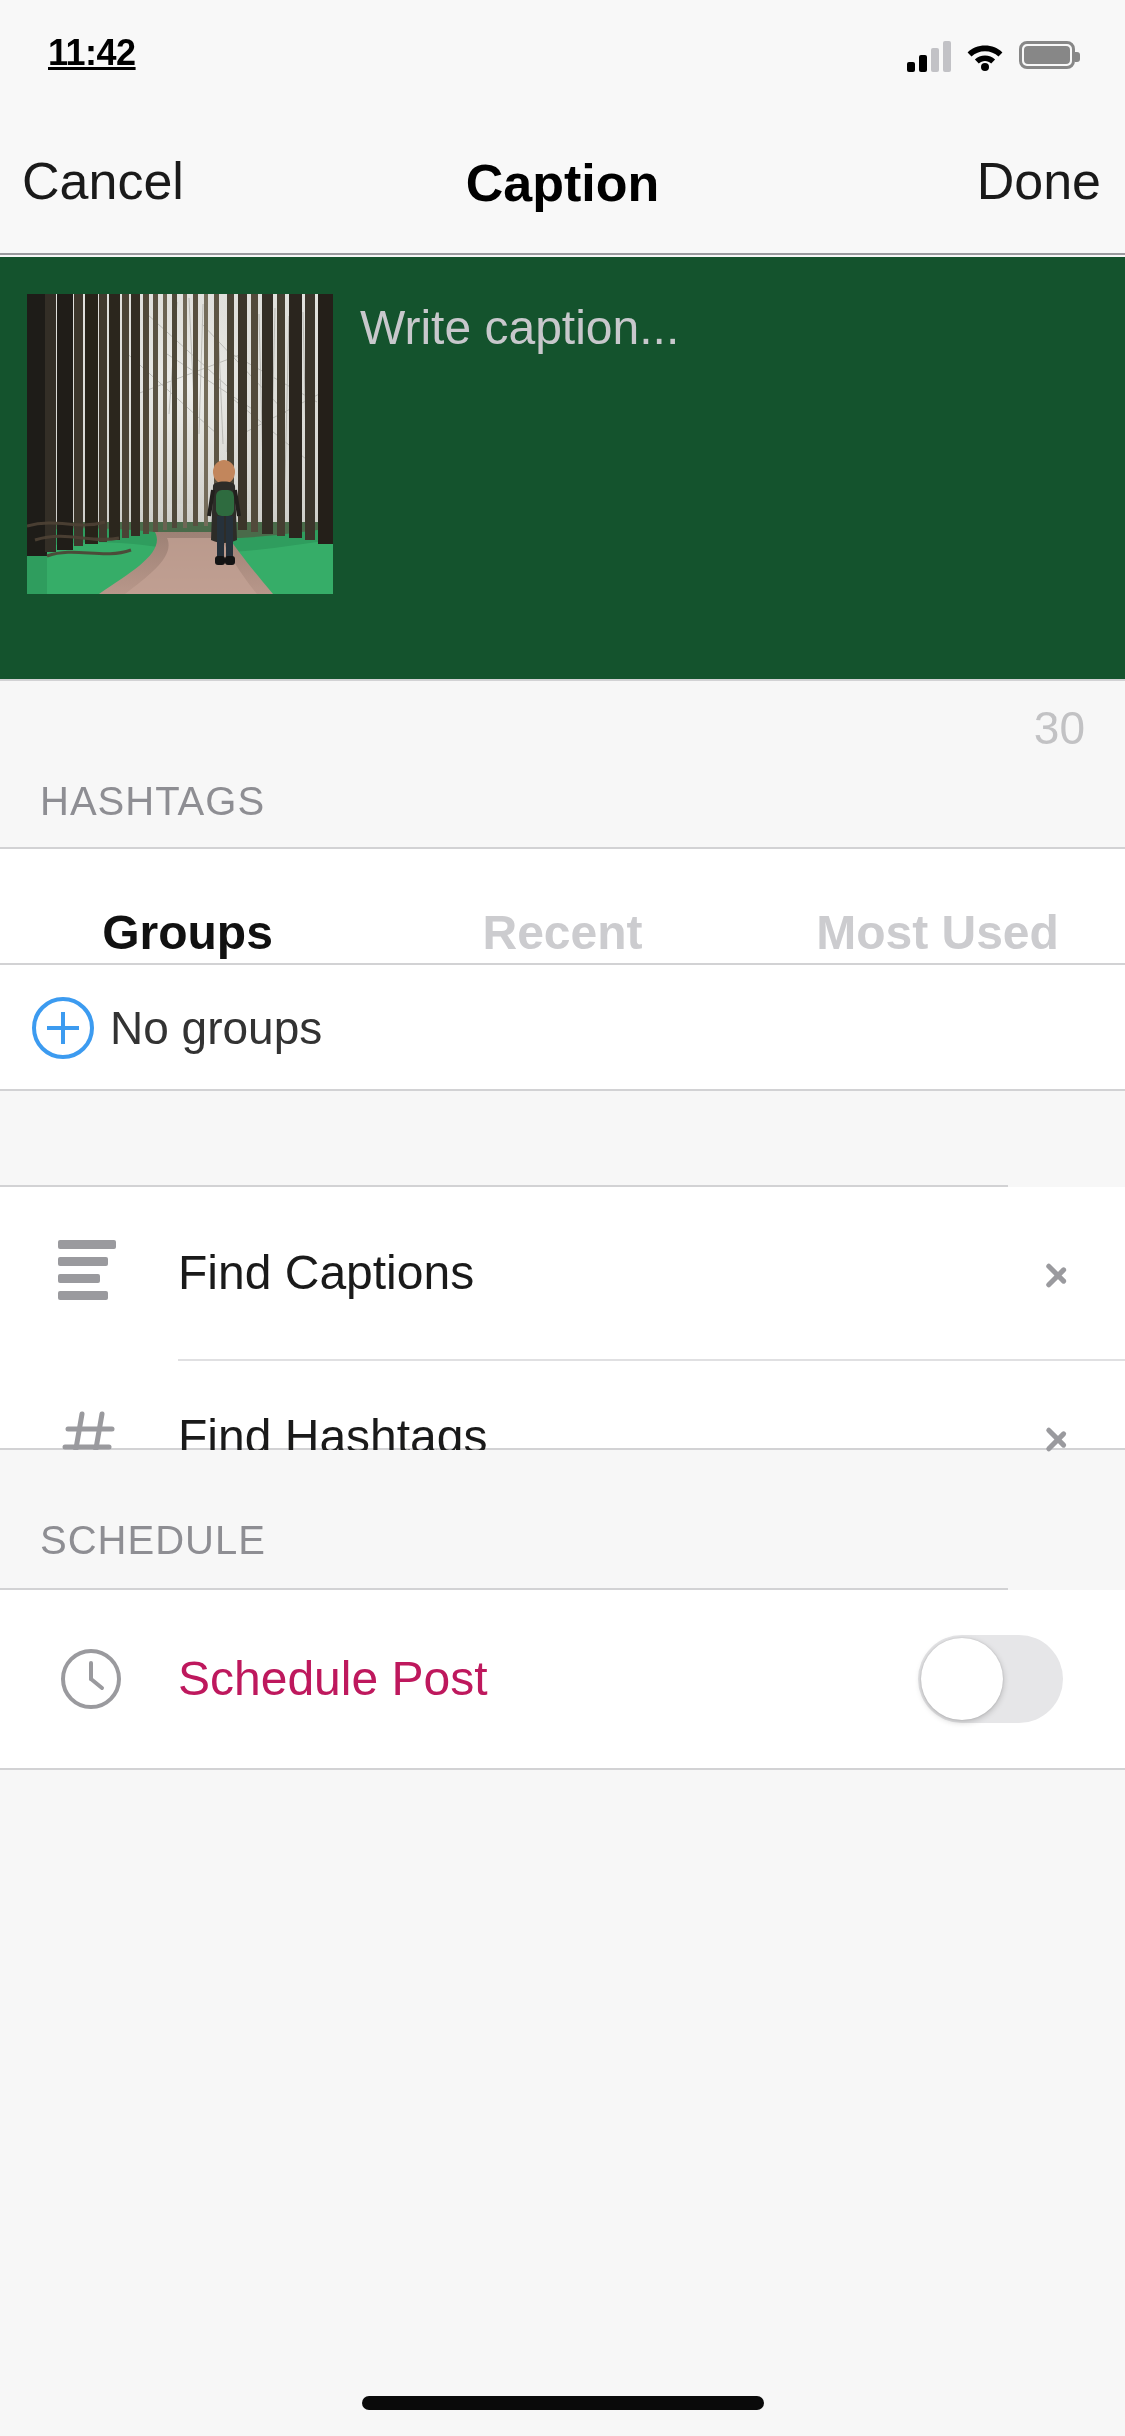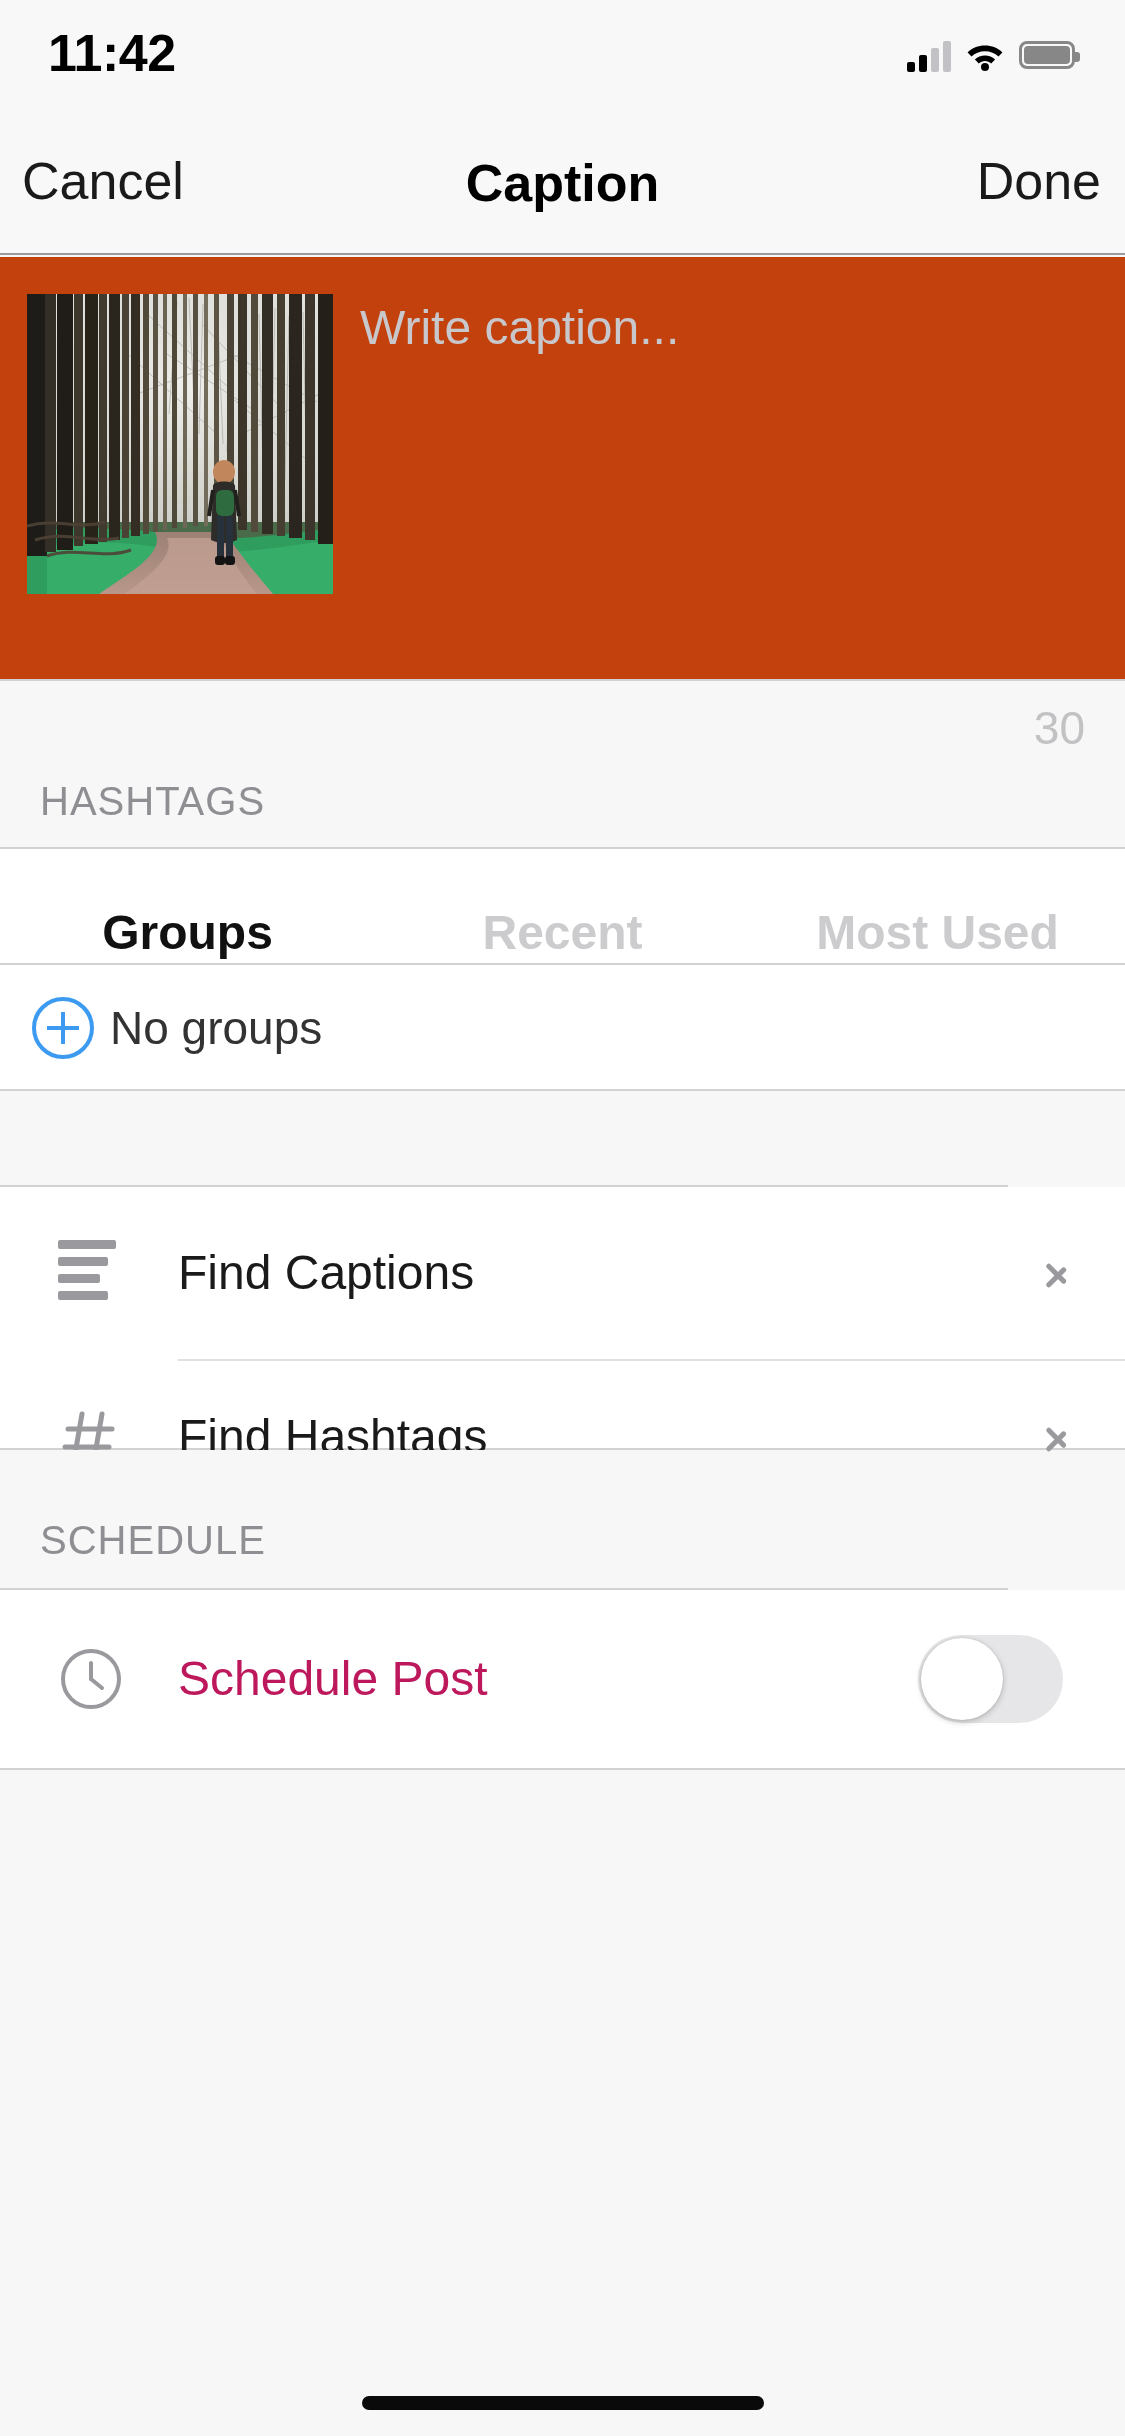--- a/index.html
+++ b/index.html
@@ -11,22 +11,23 @@
   }
   .screen { position:relative; width:1125px; height:2436px; overflow:hidden; background:#F7F7F7; }
 
   
   .statusbar {
     position:absolute; top:0; left:0; width:1125px; height:110px;
     background:#F8F8F8;
   }
   .sb-time {
     position:absolute; left:48px; top:24px; width:240px;
-    font-size:52px; font-weight:700; color:#000; letter-spacing:-0.5px;
+    font-size:36px; font-weight:700; color:#000; letter-spacing:-0.5px;
     line-height:58px;
+    text-decoration:underline;
   }
   .sb-right { position:absolute; right:50px; top:28px; height:54px; display:flex; align-items:center; gap:13px; }
   .sig { display:flex; align-items:flex-end; gap:4px; height:34px; }
   .sig i { display:block; width:8px; border-radius:2px; background:#000; }
   .sig i.b1 { height:10px; }
   .sig i.b2 { height:17px; }
   .sig i.b3 { height:24px; background:#C2C2C6; }
   .sig i.b4 { height:31px; background:#C2C2C6; }
   .wifi { position:relative; width:42px; height:32px; }
   .battery { position:relative; width:56px; height:28px; border:3px solid #000; border-radius:8px; opacity:.45; }
@@ -47,21 +48,21 @@
     font-size:52px; font-weight:700; color:#000; line-height:66px;
   }
   .nav-done {
     position:absolute; right:24px; top:38px;
     font-size:52px; color:#1A1A1A; font-weight:400; line-height:66px;
   }
 
   
   .caption-sec {
     position:absolute; top:257px; left:0; width:1125px; height:422px;
-    background:#c2410c;
+    background:#14532d;
   }
   .thumb {
     position:absolute; left:27px; top:37px; width:306px; height:300px;
     overflow:hidden; background:#d7d7d4;
   }
   .thumb svg { display:block; width:306px; height:300px; }
   .caption-input {
     position:absolute; left:360px; top:40px; right:40px;
     font-size:48px; color:#C8C8CC; line-height:62px; font-weight:400;
   }

